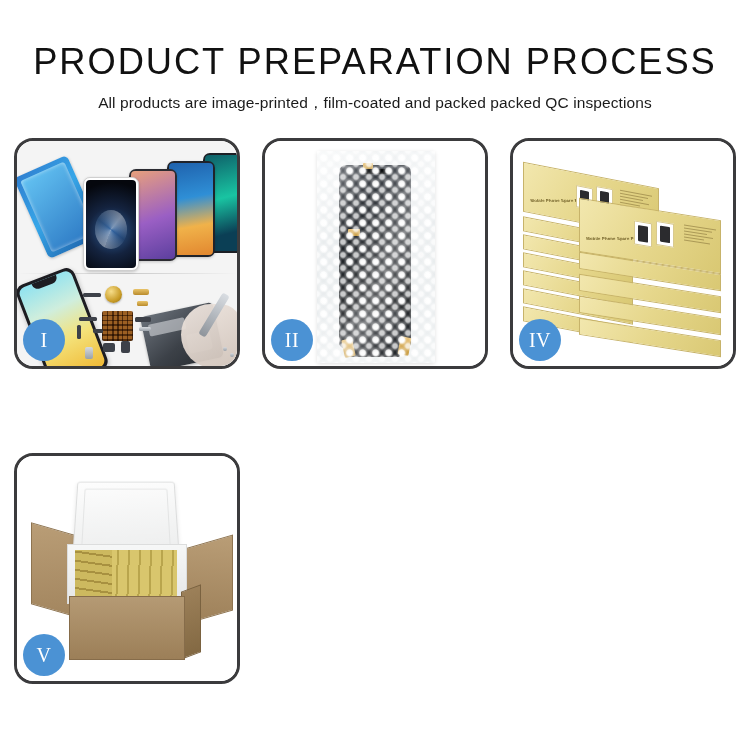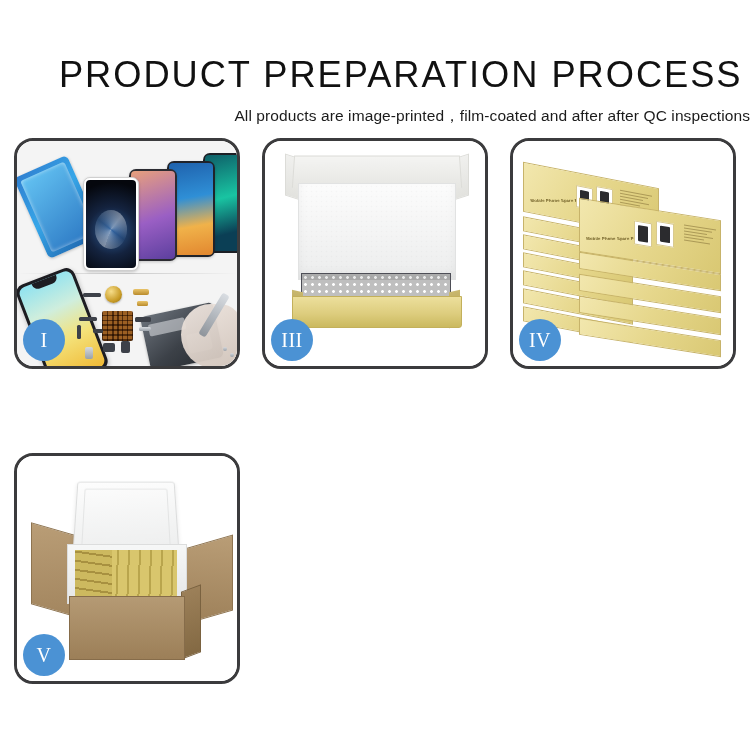--- a/index.html
+++ b/index.html
@@ -4,21 +4,21 @@
 <style>
   html,body{margin:0;padding:0;}
   body{
     width:750px;height:750px;background:#ffffff;overflow:hidden;
     font-family:"Liberation Sans", sans-serif;
     -webkit-font-smoothing:antialiased;
   }
   .page{position:relative;width:750px;height:750px;}
 
   
-  .header{position:absolute;left:0;top:13px;width:750px;text-align:right;}
+  .header{position:absolute;left:0;top:0;width:750px;text-align:center;}
   .title{
     margin:0;padding-top:40px;
     font-size:37px;line-height:44px;font-weight:500;
     letter-spacing:2.0px;color:#111111;
     font-family:"Liberation Sans", sans-serif;
     transform:scaleX(.98);
   }
   .subtitle{
     margin:0;padding-top:9px;
     font-size:15.5px;line-height:20px;font-weight:400;
@@ -359,21 +359,21 @@
     background:#a08253;opacity:.8;
   }
 </style>
 </head>
 <body>
 
 <div class="page">
 
   <div class="header">
     <h1 class="title">PRODUCT PREPARATION PROCESS</h1>
-    <p class="subtitle">All products are image-printed，film-coated and after after QC inspections</p>
+    <p class="subtitle">All products are image-printed，film-coated and packed packed QC inspections</p>
   </div>
 
   <div class="grid">
 
     <div class="panel">
       <div class="stage p1">
         <div class="shelf"></div>
 
         <div class="ph phone-a"></div>
 
@@ -411,34 +411,37 @@
         <span class="bit silver" style="left:122px;top:186px;width:12px;height:4px;"></span>
         <span class="bit" style="left:86px;top:202px;width:12px;height:9px;border-radius:2px;"></span>
         <span class="bit" style="left:104px;top:200px;width:9px;height:12px;border-radius:2px;"></span>
         <span class="bit silver" style="left:68px;top:206px;width:8px;height:12px;border-radius:2px;"></span>
         <span class="bit silver" style="left:206px;top:206px;width:4px;height:4px;border-radius:50%;"></span>
         <span class="bit silver" style="left:213px;top:212px;width:4px;height:4px;border-radius:50%;"></span>
       </div>
       <div class="badge">I</div>
     </div>
 
-
     <div class="panel">
-      <div class="stage p3">
-        <div class="b3-lidL"></div>
-        <div class="b3-lidR"></div>
-        <div class="b3-lidback"></div>
-        <div class="b3-foam"></div>
-        <div class="b3-grey"></div>
-        <div class="b3-lcap"></div>
-        <div class="b3-rcap"></div>
-        <div class="b3-front"></div>
+      <div class="stage p2">
+        <div class="bag">
+          <div class="bagscreen"></div>
+          <div class="flex"></div>
+          <span class="tape" style="left:46px;top:12px;width:10px;height:6px;"></span>
+          <span class="tape" style="left:31px;top:78px;width:12px;height:7px;"></span>
+          <span class="tape" style="left:26px;bottom:6px;width:11px;height:18px;transform:rotate(-12deg);"></span>
+          <span class="tape" style="left:82px;bottom:8px;width:11px;height:18px;transform:rotate(10deg);"></span>
+          <div class="bubbles"></div>
+          <div class="bubbles2"></div>
+          <div class="bagsheen"></div>
+        </div>
       </div>
-      <div class="badge">III</div>
+      <div class="badge">II</div>
     </div>
+
 
     <div class="panel">
       <div class="stage p4">
         <div class="stk">
 
           <div class="sb" style="left:10px;top:86px;width:108px;height:13px;transform:skewY(11deg);">
               <div class="top"></div>
             </div>
           <div class="sb" style="left:10px;top:104px;width:108px;height:13px;transform:skewY(11deg);">
               <div class="top"></div>

